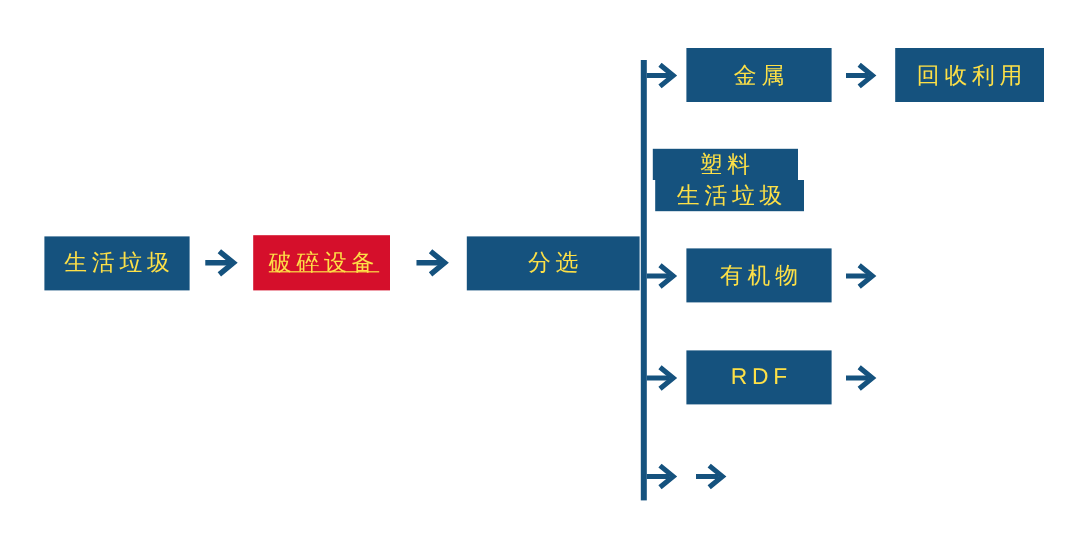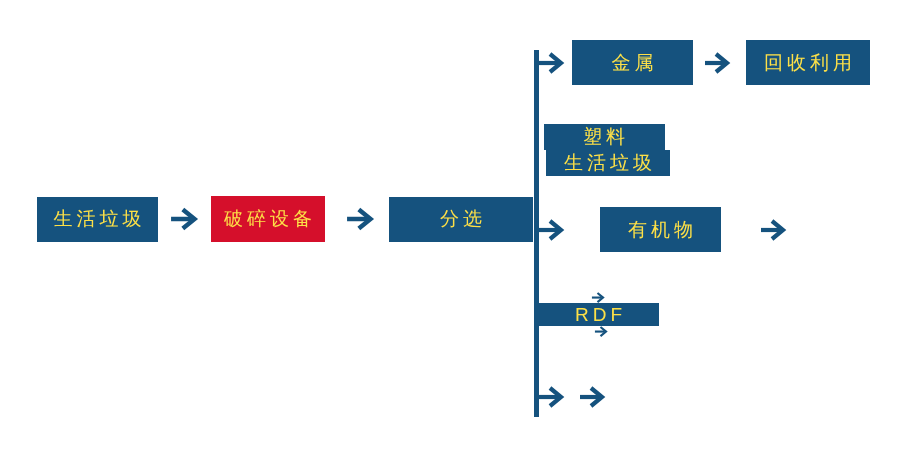--- a/index.html
+++ b/index.html
@@ -43,42 +43,42 @@
   }
   .arrow-icon path {
     stroke: currentColor;
     stroke-width: 4.2;
     fill: none;
     stroke-linecap: butt;
     stroke-linejoin: miter;
   }
   .main-row { left: 37px; top: 196px; height: 46px; }
   .main-row .node { width: 121px; }
-  .main-row .node.red { width: 114px; margin-left: 9px; }
+  .main-row .node.red { width: 114px; margin-left: 9px; text-decoration: underline; }
   .main-row .node.sorting { width: 144px; margin-left: 11px; }
   .main-row .arrow-icon.a1 { margin-left: 12px; }
   .main-row .arrow-icon.a2 { margin-left: 21px; }
 
   .trunk-line {
     position: absolute;
     left: 534px;
     top: 50px;
     width: 5px;
     height: 367px;
     background: #15527e;
   }
   .branch-row { left: 534px; height: 45px; }
   .branch-row .arrow-icon.branch { margin-left: 4px; }
   .branch-row .node.material { width: 121px; margin-left: 4px; }
   .branch-row .arrow-icon.mid { margin-left: 11px; }
   .branch-row .node.output { width: 124px; margin-left: 12px; }
   .branch-row.r1 { top: 40px; }
   .branch-row.r2 { top: 124px; flex-direction: column; }
-  .branch-row.r3 { top: 207px; gap: 28px; }
-  .branch-row.r4 { top: 292px; flex-direction: column; }
+  .branch-row.r3 { top: 207px; }
+  .branch-row.r4 { top: 292px; }
   .branch-row.r5 { top: 374px; }
 </style>
 </head>
 <body>
 
 <div class="canvas">
 
   <div class="row main-row">
     <div class="node">生活垃圾</div>
     <svg class="arrow-icon a1" width="32" height="24" viewBox="0 0 30 22">

